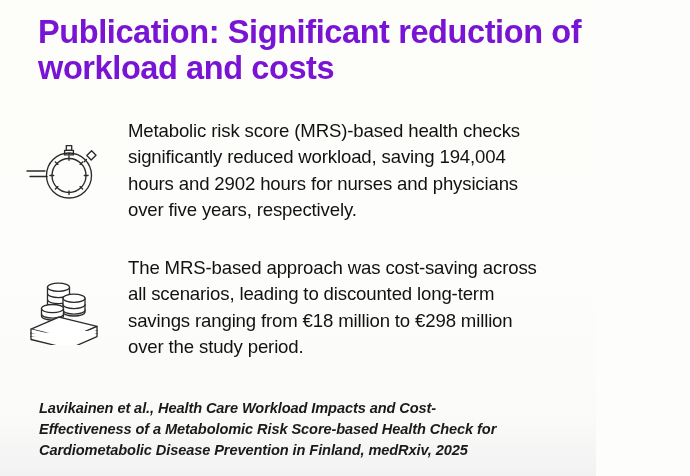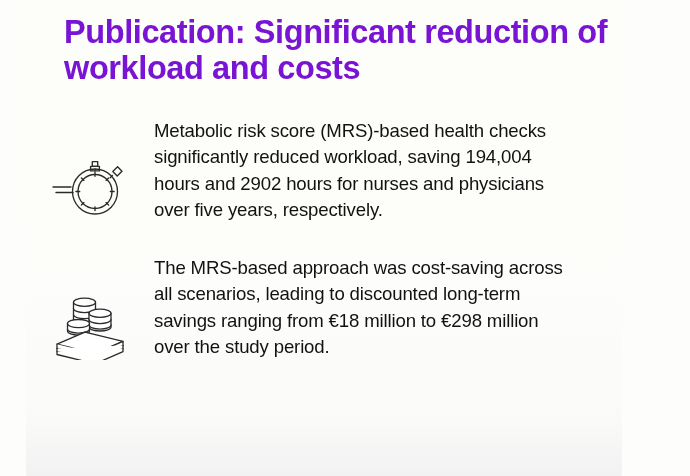--- a/index.html
+++ b/index.html
@@ -13,21 +13,20 @@
     font-family: "Liberation Sans", sans-serif;
     background: #fdfdfb;
   }
   .slide {
     position: relative;
     width: 596px;
     height: 476px;
     box-sizing: border-box;
     background: linear-gradient(180deg, #fdfdfa 0%, #fdfdfb 60%, #fafaf9 88%, #f2f2f2 100%);
     overflow: hidden;
-    margin-left: 26px;
   }
 
   
   .title {
     position: absolute;
     left: 38px;
     top: 14px;
     width: 670px;
     margin: 0;
     font-size: 32.5px;
@@ -36,21 +35,21 @@
     letter-spacing: -0.4px;
     color: #7a14d4;
     white-space: pre-line;
   }
 
   
   .row {
     position: absolute;
     left: 0;
     display: flex;
-    align-items: flex-end;
+    align-items: center;
   }
   .row-workload { top: 118px; }
   .row-savings  { top: 255px; }
 
   .icon-cell {
     width: 128px;
     flex: 0 0 128px;
     display: flex;
     justify-content: center;
     align-items: flex-start;
@@ -167,14 +166,17 @@
           </g>
         </svg>
       </span>
     </div>
     <p class="body-text">The MRS-based approach was cost-saving across
 all scenarios, leading to discounted long-term
 savings ranging from €18 million to €298 million
 over the study period.</p>
   </div>
 
+  <p class="citation">Lavikainen et al., Health Care Workload Impacts and Cost-
+Effectiveness of a Metabolomic Risk Score-based Health Check for
+Cardiometabolic Disease Prevention in Finland, medRxiv, 2025</p>
 
 </div>
 
 </body></html>

